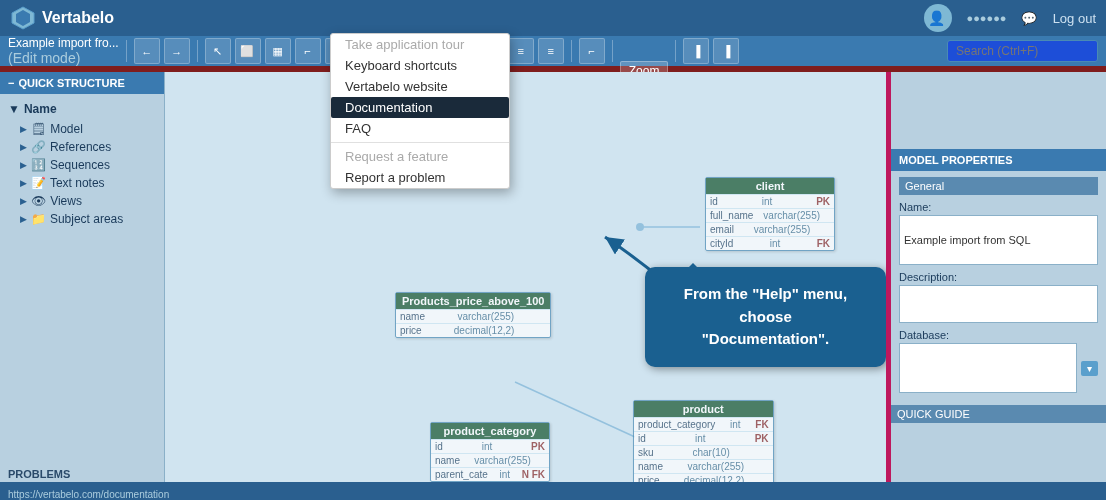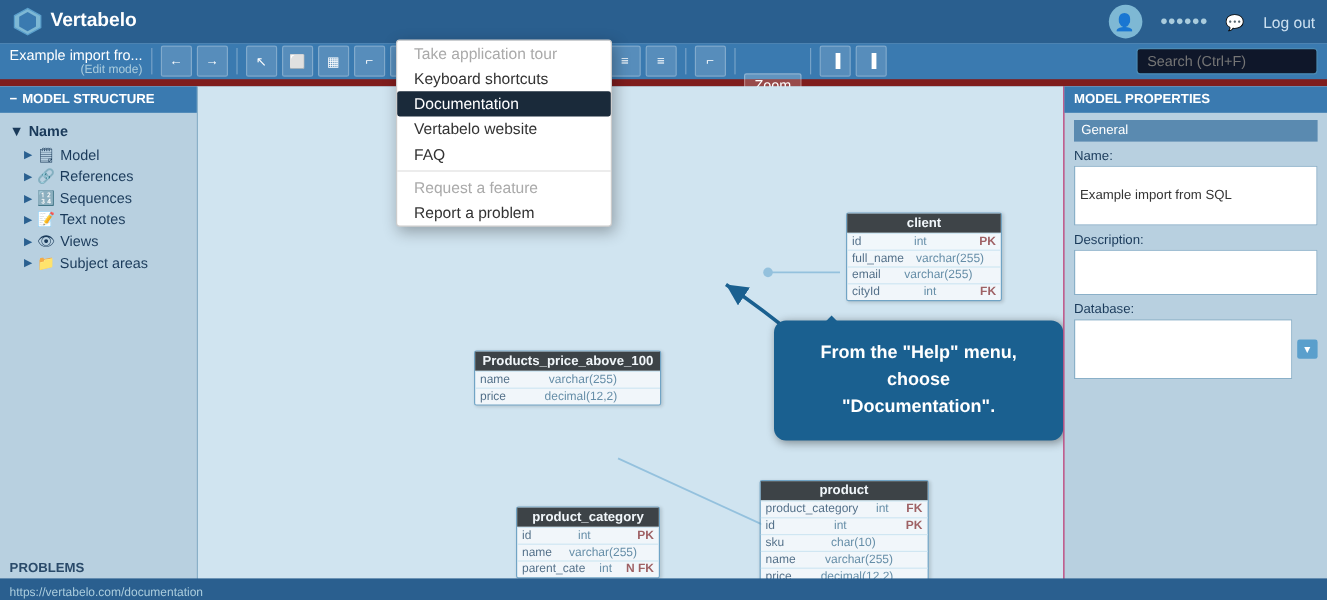--- a/index.html
+++ b/index.html
@@ -42,21 +42,21 @@
       gap: 15px;
     }
     .user-icon {
       width: 28px; height: 28px;
       background: #7eb8d4;
       border-radius: 50%;
       display: flex; align-items: center; justify-content: center;
       color: white; font-size: 14px;
     }
     .search-box {
-      background: #0f172a;
+      background: #1d4ed8;
       border: 1px solid #4a8ab4;
       border-radius: 3px;
       padding: 3px 8px;
       color: #aaccdd;
       font-size: 12px;
       width: 151px;
     }
     .logout-btn {
       color: #cce0f0;
       font-size: 13px;
@@ -162,21 +162,21 @@
       position: absolute;
       background: white;
       border: 1px solid #4a8ab4;
       border-radius: 2px;
       font-size: 10px;
       min-width: 120px;
       box-shadow: 1px 1px 3px rgba(0,0,0,0.2);
       opacity: 0.7;
     }
     .db-table-header {
-      background: #000000;
+      background: #14532d;
       color: white;
       text-align: center;
       padding: 2px 6px;
       font-weight: bold;
       font-size: 11px;
     }
     .db-table-row {
       display: flex;
       justify-content: space-between;
       padding: 1px 4px;
@@ -242,24 +242,25 @@
       color: white;
       border-radius: 2px;
     }
     .dropdown-item.disabled { color: #aaa; }
     .dropdown-sep { height: 1px; background: #e0e0e0; margin: 3px 0; }
 
     
     .right-panel {
       width: 220px;
       background: #b8d0e0;
-      border-left: 1px solid #be185d;
+      border-left: 5px solid #be185d;
       flex-shrink: 0;
       display: flex;
       flex-direction: column;
+      justify-content: center;
     }
     .right-panel-header {
       background: #3a7ab0;
       color: white;
       font-size: 11px;
       font-weight: bold;
       padding: 5px 8px;
     }
     .right-panel-section {
       padding: 6px 8px;
@@ -341,21 +342,21 @@
     <div class="user-icon">👤</div>
     <span style="color:#aaccdd;font-size:11px;">●●●●●●</span>
     <span style="color:#aaccdd;font-size:13px;">💬</span>
     <span class="logout-btn">Log out</span>
   </div>
 </div>
 
 <div class="toolbar">
   <div>
     <div class="doc-title">Example import fro...</div>
-    <div style="color:#aaccdd;font-size:10px;text-align:right;">(Edit mode)</div>
+    <div style="color:#aaccdd;font-size:14px;">(Edit mode)</div>
   </div>
   <div class="tb-sep"></div>
   <div class="tb-btn">←</div>
   <div class="tb-btn">→</div>
   <div class="tb-sep"></div>
   <div class="tb-btn">↖</div>
   <div class="tb-btn">⬜</div>
   <div class="tb-btn">▦</div>
   <div class="tb-btn">⌐</div>
   <div class="tb-btn">⚙</div>
@@ -377,21 +378,21 @@
   <div class="tb-btn">▐</div>
   <div style="flex:1;"></div>
   <input class="search-box" type="text" placeholder="Search (Ctrl+F)" style="">
 </div>
 
 <div class="main-layout">
 
   <div class="left-panel">
     <div class="panel-header">
       <span>−</span>
-      <span>MODEL STRUCTURE</span>
+      <span>QUICK STRUCTURE</span>
     </div>
     <div class="panel-content">
       <div class="tree-root">
         <div class="tree-item root-item">
           <span>▼</span>
           <span>Name</span>
         </div>
         <div class="tree-children">
           <div class="tree-item">
             <span class="expand-icon">▶</span>
@@ -553,30 +554,31 @@
       <div class="field-label">Name:</div>
       <input class="field-input" type="text" value="Example import from SQL" style="">
       <div class="field-label">Description:</div>
       <input class="field-input" type="text" style="height: 28px;">
       <div class="field-label">Database:</div>
       <div style="display:flex;gap:4px;align-items:center;margin-bottom:6px;">
         <input class="field-input" type="text" style="flex: 1 1 0%; margin-bottom: 0px;">
         <div style="background:#5a9fcc;color:white;padding:2px 6px;font-size:10px;cursor:pointer;border-radius:2px;">▾</div>
       </div>
     </div>
+    <div class="quick-guide">QUICK GUIDE</div>
   </div>
 
 </div>
 
 <div class="dropdown-overlay">
   <div class="dropdown-menu">
     <div class="dropdown-item disabled">Take application tour</div>
     <div class="dropdown-item">Keyboard shortcuts</div>
+    <div class="dropdown-item">Vertabelo website</div>
     <div class="dropdown-item active">Documentation</div>
-    <div class="dropdown-item">Vertabelo website</div>
     <div class="dropdown-item">FAQ</div>
     <div class="dropdown-sep"></div>
     <div class="dropdown-item disabled">Request a feature</div>
     <div class="dropdown-item">Report a problem</div>
   </div>
 </div>
 
 <div class="status-bar">
   <span>https://vertabelo.com/documentation</span>
 </div>

